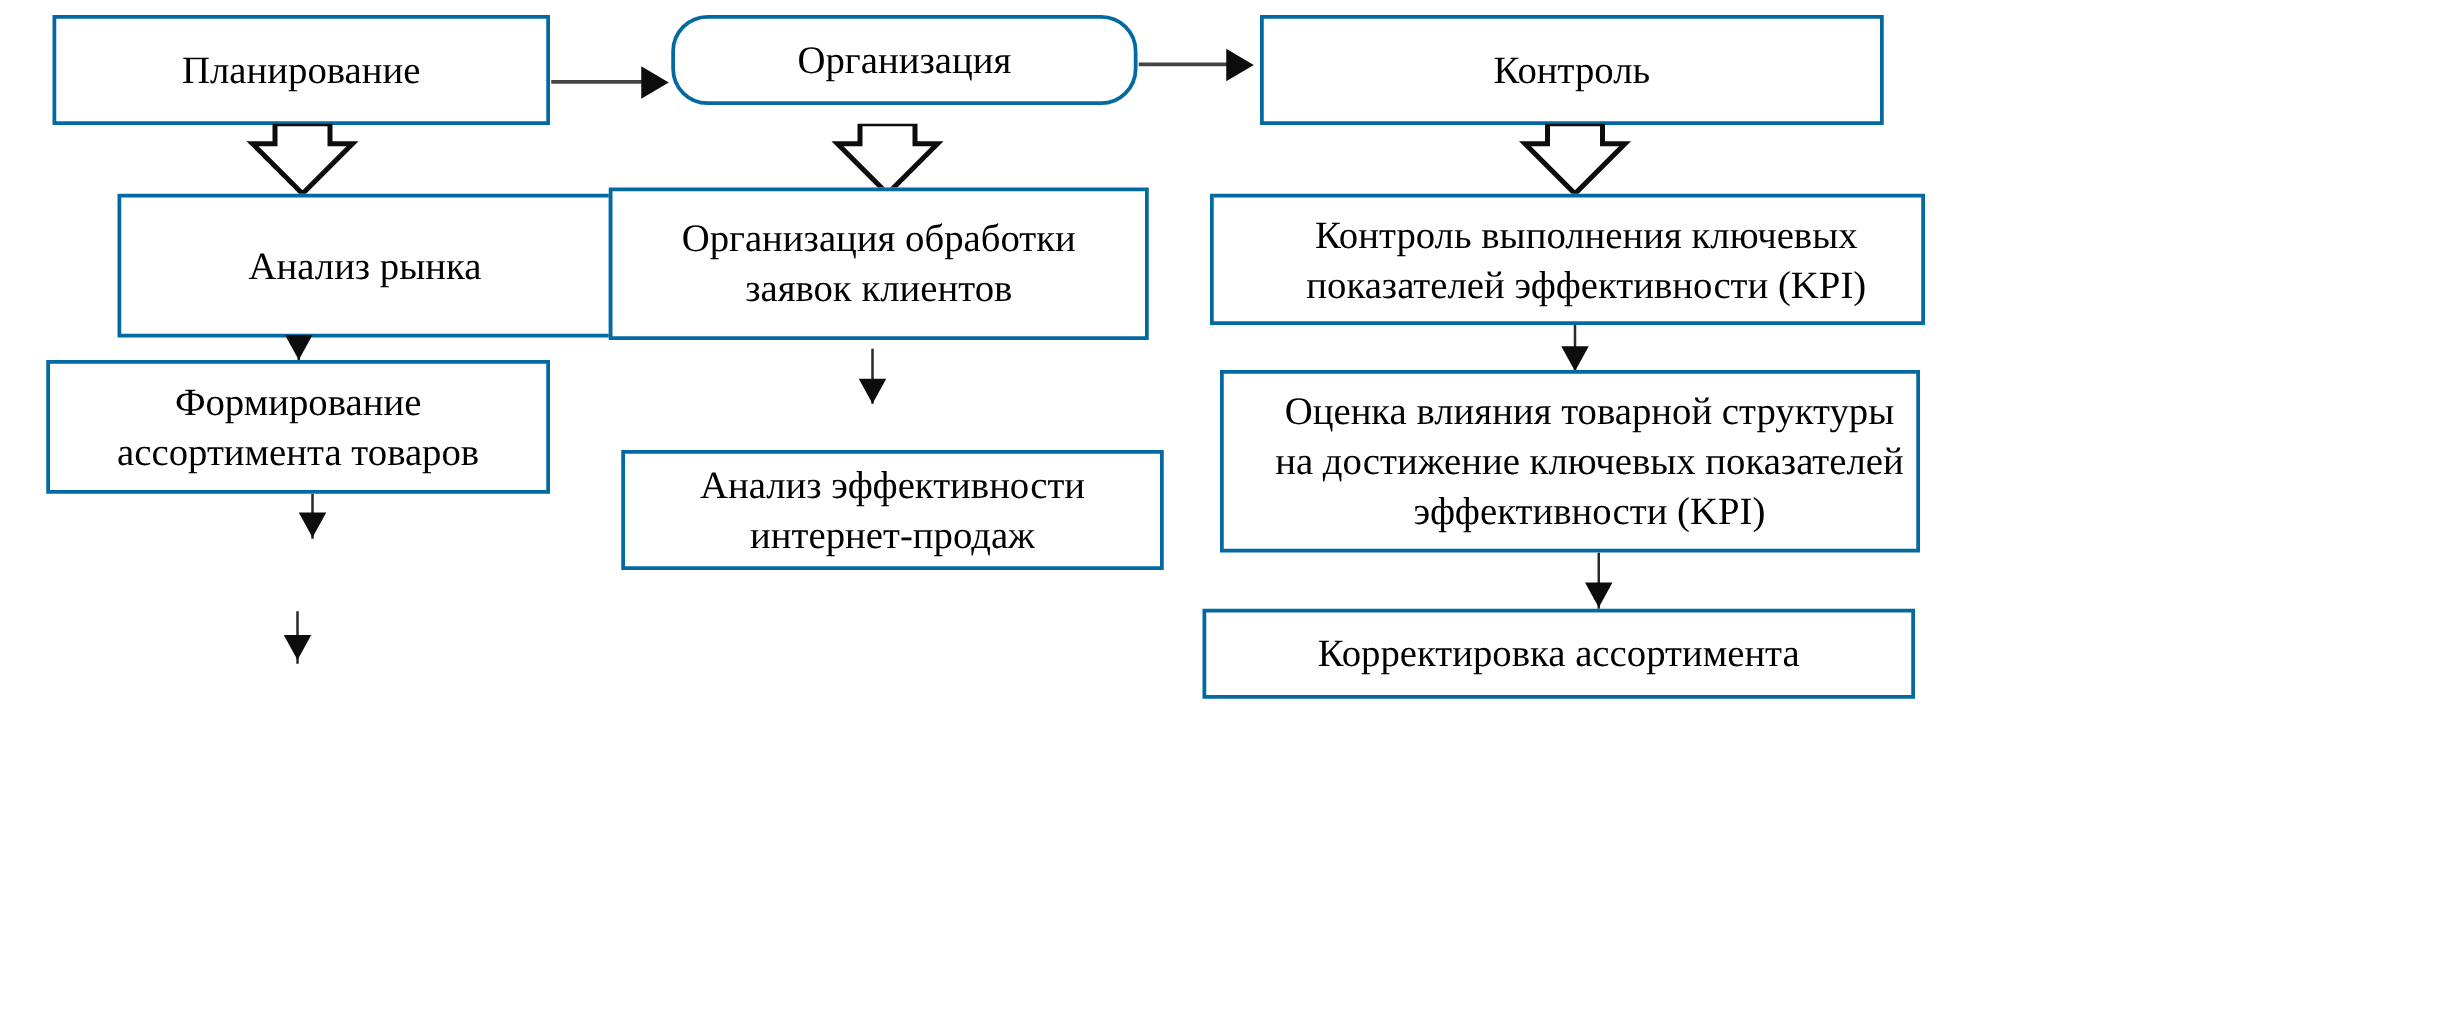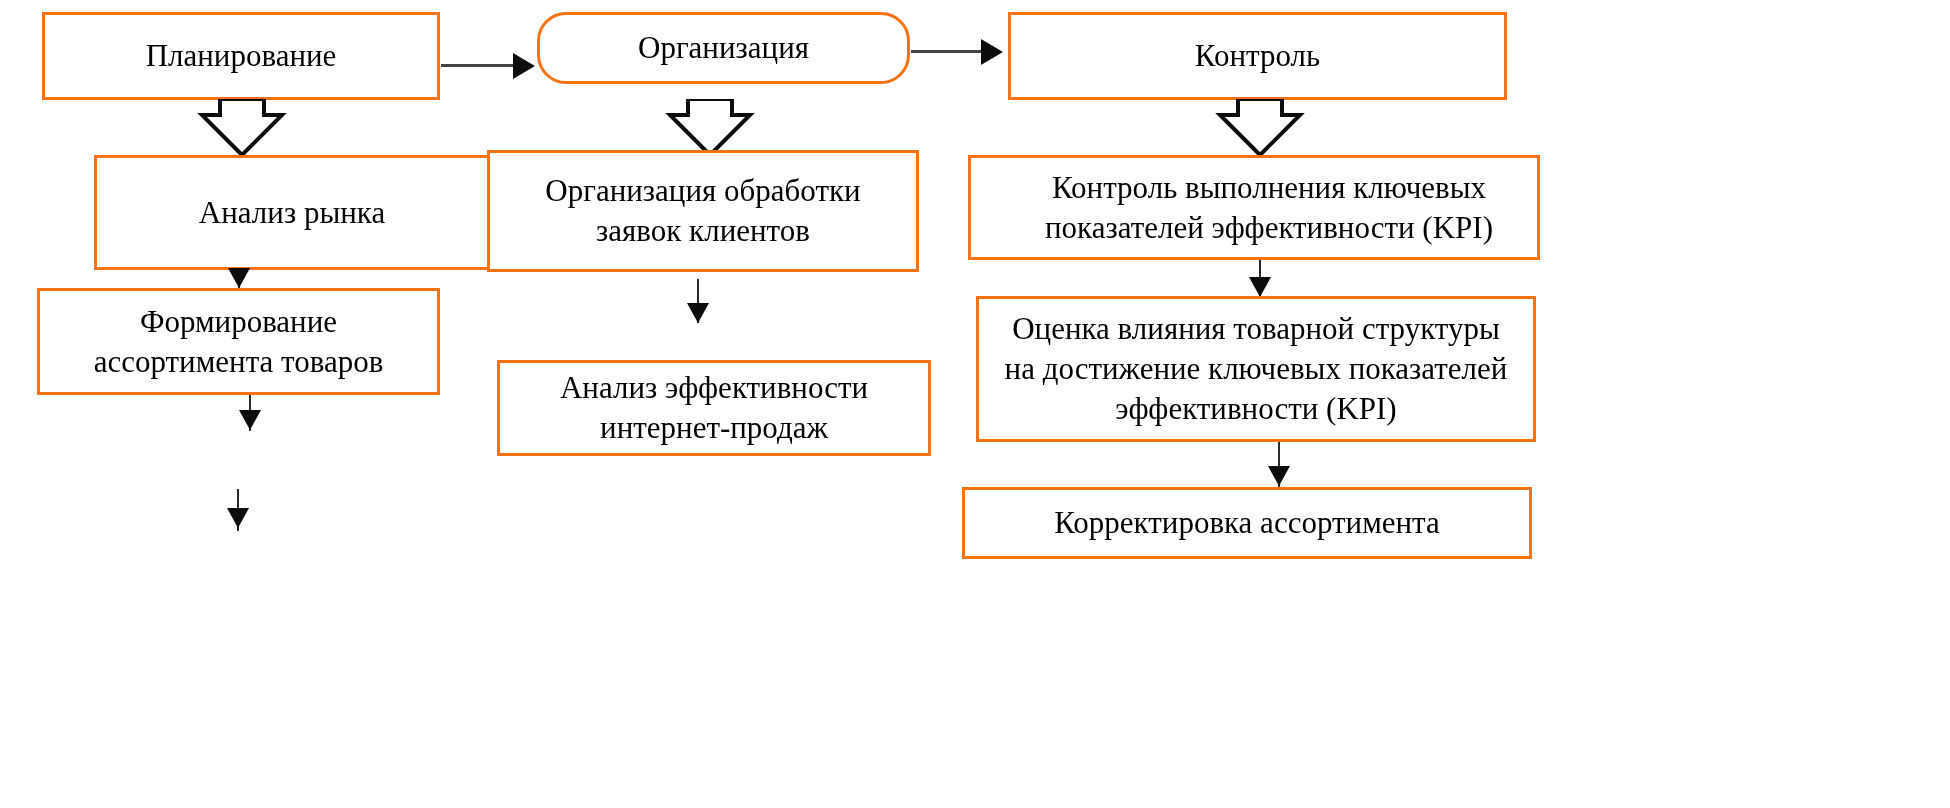--- a/index.html
+++ b/index.html
@@ -7,21 +7,21 @@
     width:1950px;height:808px;
     font-family:"Liberation Serif","DejaVu Serif",serif;
     color:#000000;
     overflow:hidden;
   }
   #canvas{position:relative;width:1950px;height:808px;background:#fff;}
 
   .node{
     position:absolute;
     box-sizing:border-box;
-    border:3px solid #f97316;
+    border:3px solid #0369a1;
     background:#ffffff;
     display:flex;
     align-items:center;
     justify-content:center;
     text-align:center;
     line-height:1.28;
     font-size:31px;
     padding:4px 10px;
     z-index:3;
   }
@@ -137,21 +137,21 @@
   </div>
 
   <div class="node" style="left:968px;top:155px;width:572px;height:105px;padding-left:40px;">
     <span class="txt">Контроль выполнения ключевых
 показателей эффективности (KPI)</span>
   </div>
 
   <div class="vline thin" style="left:1259px;top:260px;height:38px;"></div>
   <div class="arrowdown" style="left:1249px;top:277px;"></div>
 
-  <div class="node" style="left:976px;top:296px;width:560px;height:146px;">
+  <div class="node" style="left:976px;top:296px;width:560px;height:146px;justify-content:flex-end;">
     <span class="txt">Оценка влияния товарной структуры
 на достижение ключевых показателей
 эффективности (KPI)</span>
   </div>
 
   <div class="vline thin" style="left:1278px;top:442px;height:46px;"></div>
   <div class="arrowdown" style="left:1268px;top:466px;"></div>
 
   <div class="node" style="left:962px;top:487px;width:570px;height:72px;">
     <span class="txt">Корректировка ассортимента</span>

